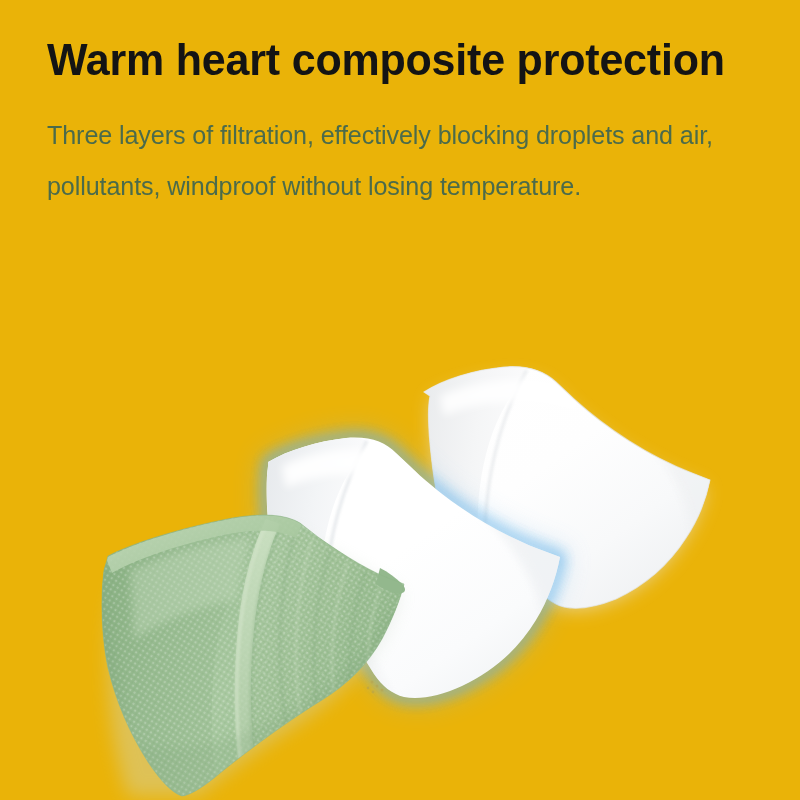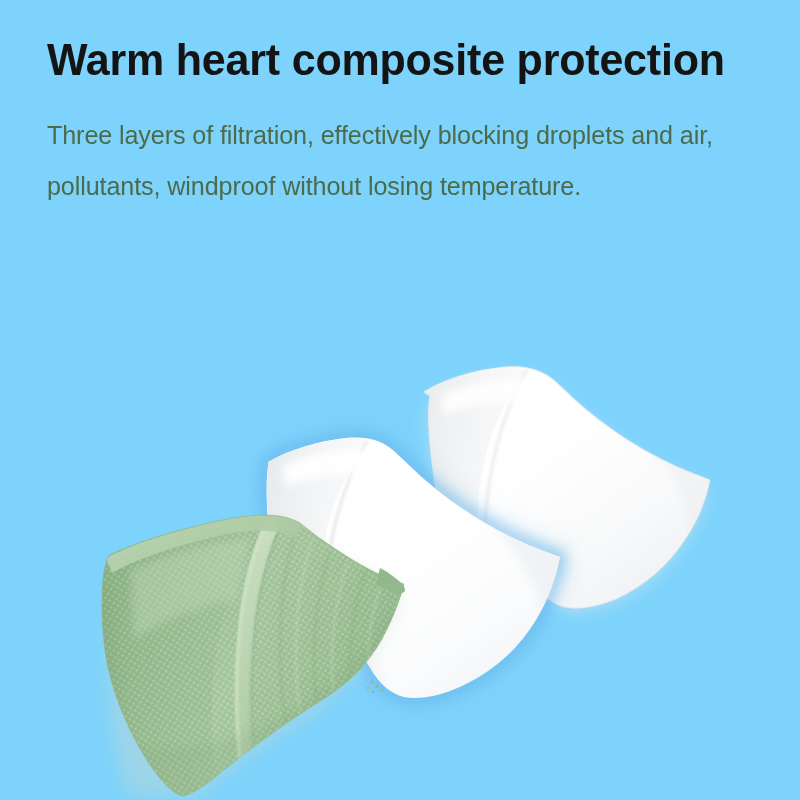--- a/index.html
+++ b/index.html
@@ -11,21 +11,21 @@
     width: 800px;
     height: 800px;
     background: #f7f7f7;
     font-family: "Liberation Sans", sans-serif;
     overflow: hidden;
   }
   #page {
     position: relative;
     width: 800px;
     height: 800px;
-    background: #7dd3fc;
+    background: #eab308;
     overflow: hidden;
   }
 
   
   .text-block {
     position: absolute;
     left: 47px;
     top: 32px;
     width: 715px;
   }

